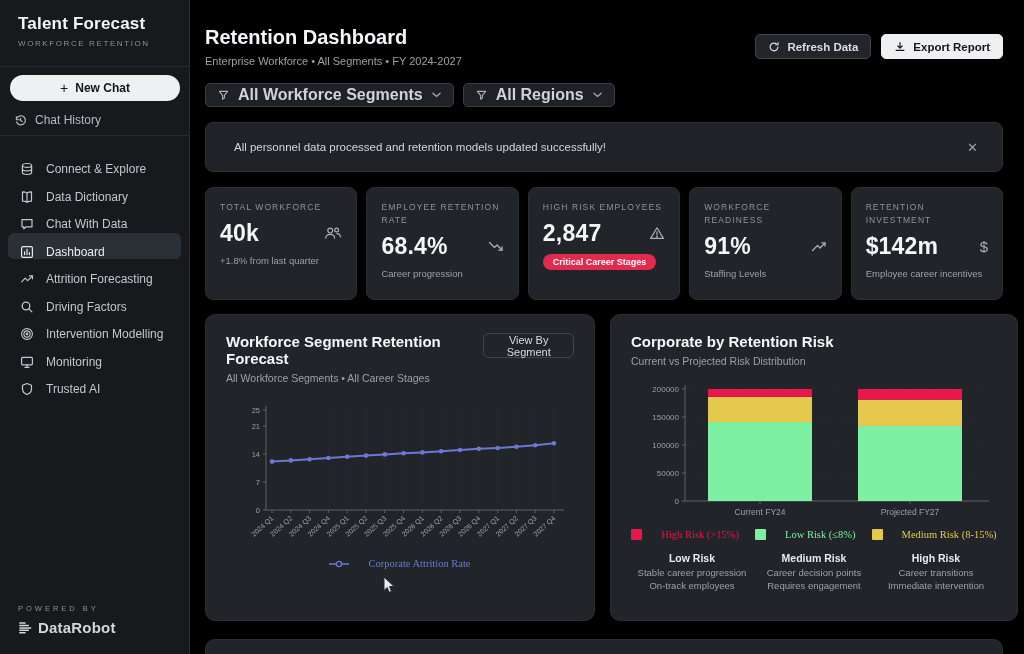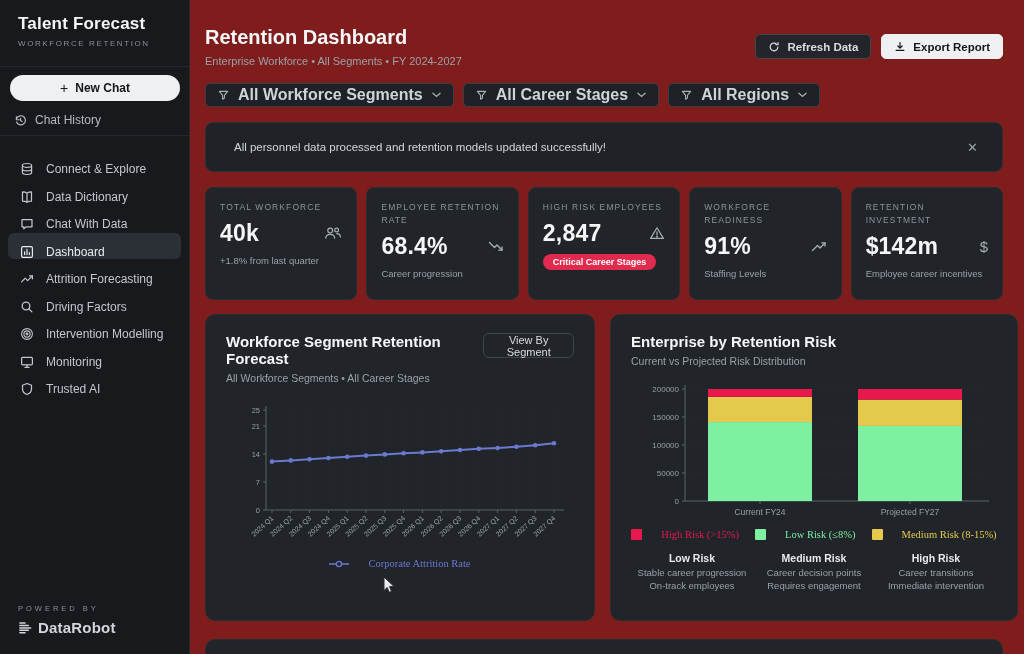--- a/index.html
+++ b/index.html
@@ -1,18 +1,18 @@
 <!DOCTYPE html>
 <html><head>
 <meta charset="utf-8">
 <style>
   * { margin:0; padding:0; box-sizing:border-box; }
   html,body { width:1024px; height:654px; overflow:hidden; background:#1b1e23;
               font-family:"Liberation Sans", sans-serif; }
-  .app { position:relative; width:1024px; height:654px; background:#7f1d1d; color:#e8ebee; }
+  .app { position:relative; width:1024px; height:654px; background:#000000; color:#e8ebee; }
 
   
   .sidebar { position:absolute; left:0; top:0; width:190px; height:654px;
              background:#17191d; border-right:1px solid #26292e; }
   .sb-head { padding:14px 18px 10px 18px; }
   .sb-title { font-size:17px; font-weight:bold; color:#f4f6f8; letter-spacing:.2px; }
   .sb-sub { margin-top:5px; font-size:8px; letter-spacing:1.6px; color:#8a9097; }
   .sb-divider { height:1px; background:#26292e; margin:8px 0; }
   .new-chat { display:flex; align-items:center; justify-content:center; gap:7px;
               width:170px; height:26px; margin:8px 10px 0 10px; border:none; border-radius:13px;
@@ -252,33 +252,20 @@
     </div>
 
     <div class="filters">
       <div class="chip">
         <span>
           <svg width="11" height="11" viewBox="0 0 12 12" fill="none" stroke="currentColor" stroke-width="1.2" stroke-linejoin="round">
             <path d="M1.5 1.5h9L7 5.8v3L5 10V5.8z"></path>
           </svg>
           </span>
         <span>All Workforce Segments</span>
-        <span>
-          <svg width="9" height="6" viewBox="0 0 10 6" fill="none" stroke="currentColor" stroke-width="1.4" stroke-linecap="round">
-              <path d="M1 1l4 3.5L9 1"></path>
-            </svg>
-          </span>
-      </div>
-      <div class="chip">
-        <span>
-          <svg width="11" height="11" viewBox="0 0 12 12" fill="none" stroke="currentColor" stroke-width="1.2" stroke-linejoin="round">
-            <path d="M1.5 1.5h9L7 5.8v3L5 10V5.8z"></path>
-          </svg>
-          </span>
-        <span>All Career Stages</span>
         <span>
           <svg width="9" height="6" viewBox="0 0 10 6" fill="none" stroke="currentColor" stroke-width="1.4" stroke-linecap="round">
               <path d="M1 1l4 3.5L9 1"></path>
             </svg>
           </span>
       </div>
       <div class="chip">
         <span>
           <svg width="11" height="11" viewBox="0 0 12 12" fill="none" stroke="currentColor" stroke-width="1.2" stroke-linejoin="round">
             <path d="M1.5 1.5h9L7 5.8v3L5 10V5.8z"></path>
@@ -467,21 +454,21 @@
               <circle cx="10" cy="4" r="2.6" fill="#212429" stroke="currentColor" stroke-width="1.4"></circle>
             </svg>
             <span>Corporate Attrition Rate</span>
           </span>
         </div>
       </section>
 
       <section class="panel panel-right">
         <div class="panel-head">
           <div>
-            <div class="panel-title">Enterprise by Retention Risk</div>
+            <div class="panel-title">Corporate by Retention Risk</div>
             <div class="panel-sub">Current vs Projected Risk Distribution</div>
           </div>
         </div>
         <div class="chart-box">
           <svg id="bar-chart" width="360" height="146" viewBox="0 0 360 146" style="margin-left:6px">
               <line x1="48" y1="92" x2="348" y2="92" stroke="#2a2f35" stroke-dasharray="2,4"></line>
               <line x1="48" y1="64" x2="348" y2="64" stroke="#2a2f35" stroke-dasharray="2,4"></line>
               <line x1="48" y1="36" x2="348" y2="36" stroke="#2a2f35" stroke-dasharray="2,4"></line>
               <line x1="48" y1="8" x2="348" y2="8" stroke="#2a2f35" stroke-dasharray="2,4"></line>
               <line x1="48" y1="4" x2="48" y2="120" stroke="#5c636b"></line>

